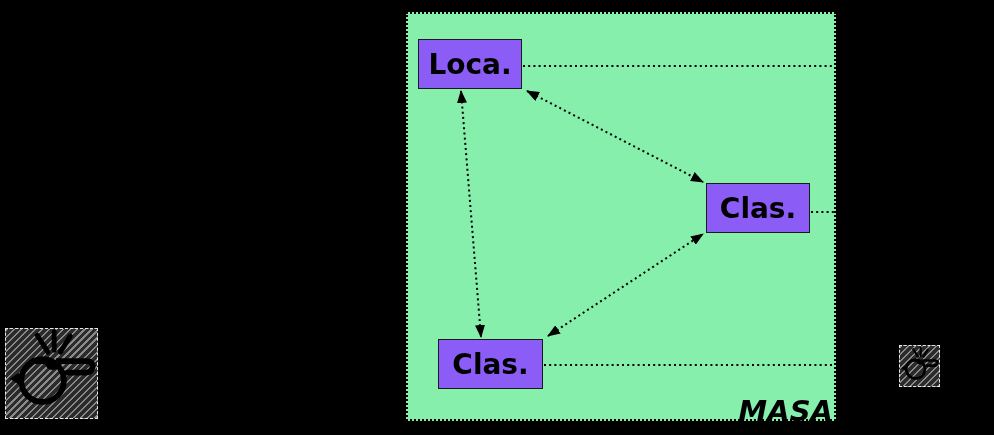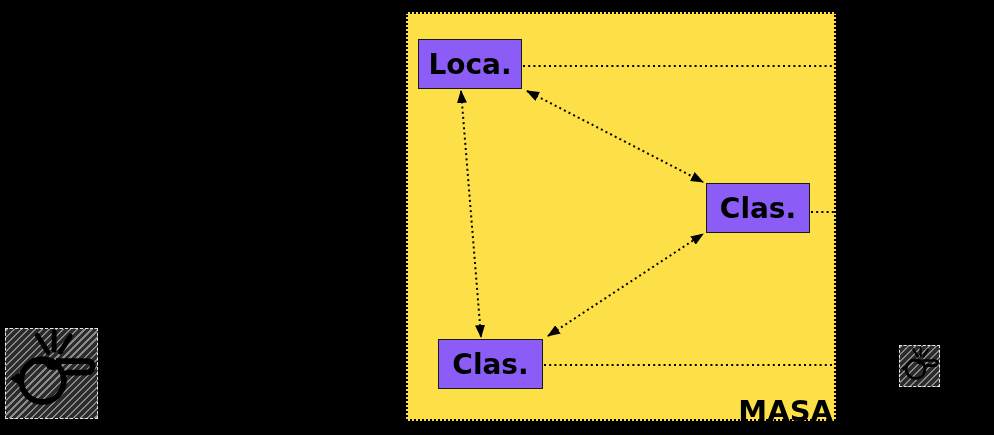--- a/index.html
+++ b/index.html
@@ -11,22 +11,23 @@
     position: relative;
     width: 994px; height: 435px;
     background: #000000;
     overflow: hidden;
   }
   
   .masa-group {
     position: absolute;
     left: 406px; top: 12px;
     width: 426px; height: 405px;
-    background: #fde047;
+    background: #86efac;
     border: 2px dotted #000000;
+    font-style: italic;
   }
   .masa-label {
     position: absolute;
     right: 1px; bottom: -7px;
     font-size: 29px;
     font-weight: bold;
     color: #000000;
     letter-spacing: 0px;
     line-height: 1;
   }

